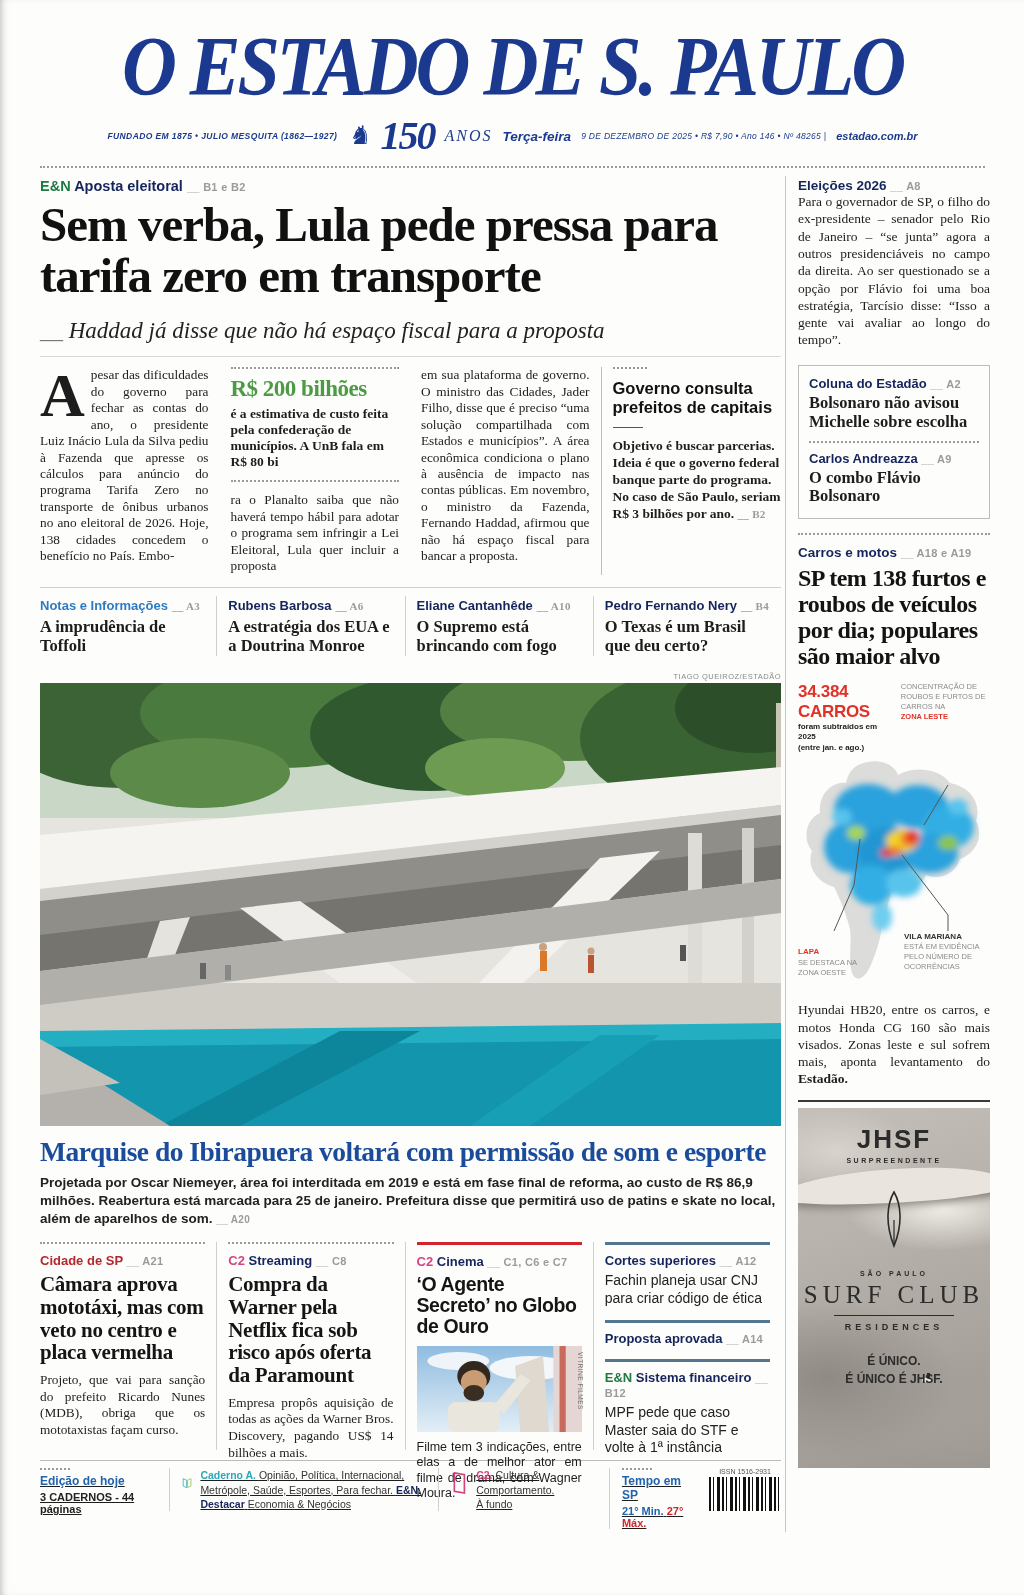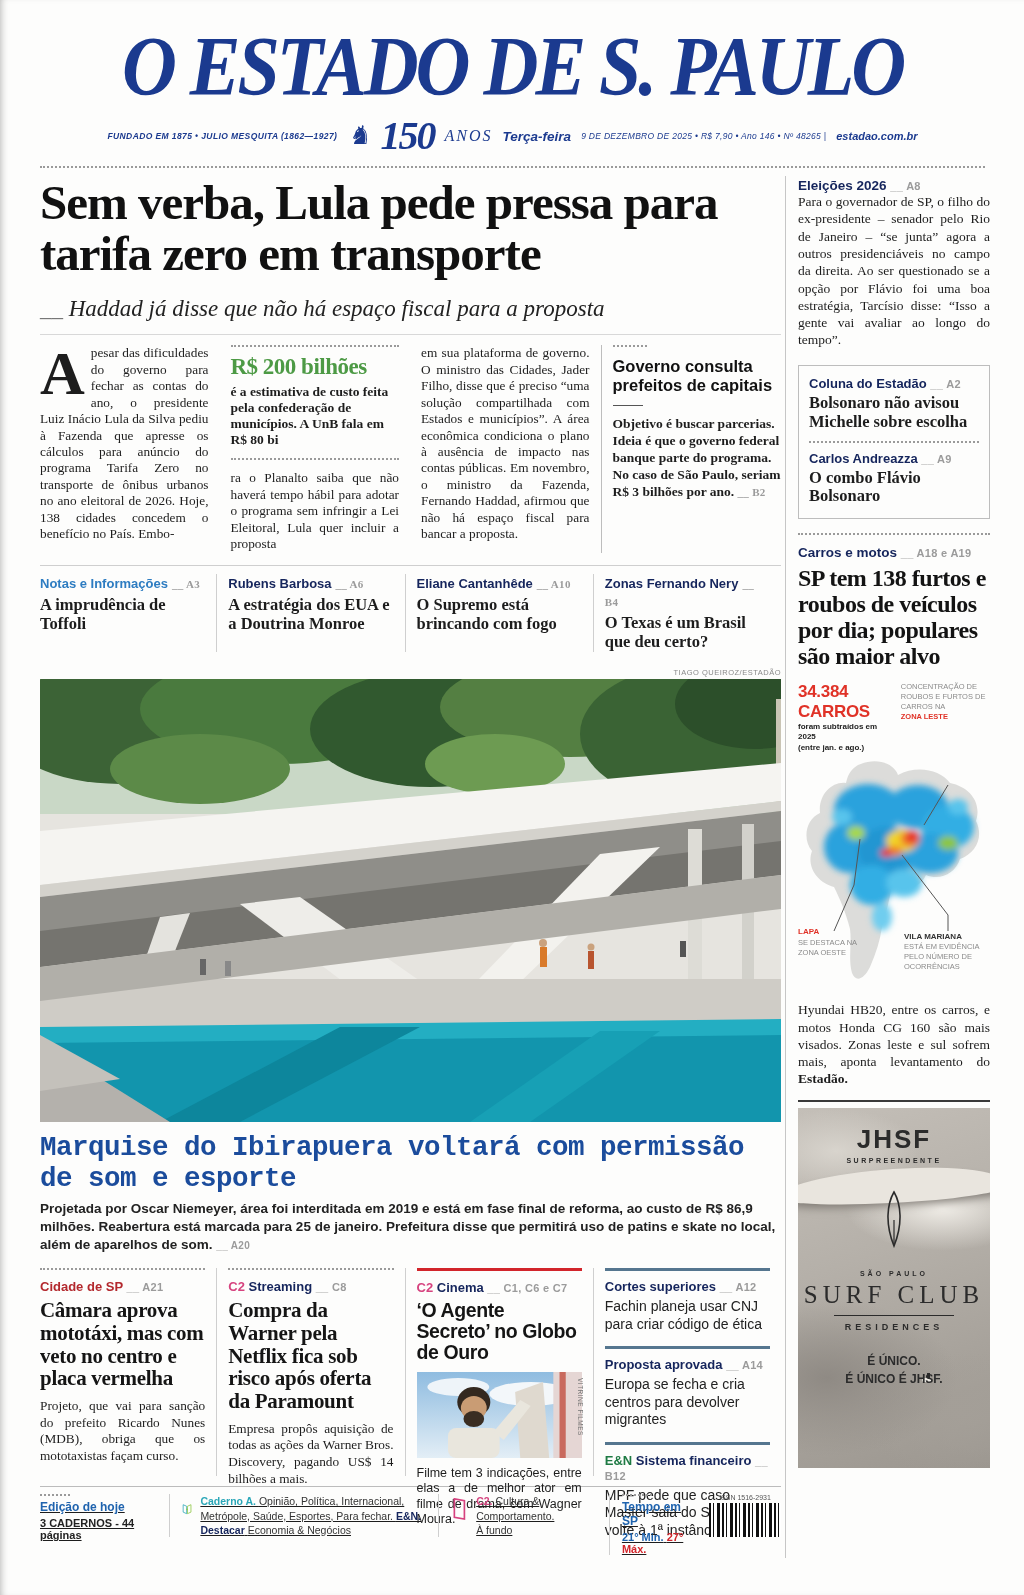--- a/index.html
+++ b/index.html
@@ -51,21 +51,21 @@
   .colitem + .colitem{border-left:1px solid #cfcfcf;}
   .colitem:first-child{padding-left:0;}
   .ck{font-family:"Liberation Sans",sans-serif;font-weight:bold;font-size:13px;color:#15255c;}
   .ck.blue{color:#2d7cc1;}
   .ctitle{font-size:16.5px;font-weight:bold;line-height:1.15;margin-top:4px;color:#1c1c1c;}
   
   .photo-credit{font-family:"Liberation Sans",sans-serif;font-size:7.5px;color:#8a8a8a;text-align:right;
                 letter-spacing:.5px;margin:6px 0 2px;}
   .bigphoto{width:741px;height:443px;display:block;}
   
-  .marq-head{font-family:Liberation Mono, monospace;font-weight:bold;font-size:27.5px;color:#1b4c9c;
+  .marq-head{font-family:Liberation Serif, serif;font-weight:bold;font-size:27.5px;color:#1b4c9c;
              letter-spacing:-.5px;margin:10px 0 6px;}
   .marq-deck{font-family:"Liberation Sans",sans-serif;font-weight:bold;font-size:13.5px;line-height:1.35;color:#222;}
   .marq-deck .k-ref{font-size:10px;}
   
   .bottomrow{display:flex;margin-top:14px;height:208px;}
   .bcol{width:25%;padding:0 11px;}
   .bcol + .bcol{border-left:1px solid #cfcfcf;}
   .bcol:first-child{padding-left:0;}
   .btop-dot{border-top:2px dotted #9a9a9a;margin-bottom:9px;}
   .btop-red{border-top:3px solid #d2252b;margin-bottom:9px;}
@@ -162,20 +162,25 @@
         <span class="anniv-lbl">ANOS</span>
         <span class="day">Terça-feira</span>
         <span class="dinfo">9 DE DEZEMBRO DE 2025 • R$ 7,90 • Ano 146 • Nº 48265 |</span>
         <span class="site">estadao.com.br</span>
       </div>
     </div>
 
     <div class="content">
       <div class="main">
 
+        <div class="kicker-row">
+          <span class="k-brand">E&amp;N</span>
+          <span class="k-navy">Aposta eleitoral</span>
+          <span class="k-ref">__ B1 e B2</span>
+        </div>
         <div class="headline">Sem verba, Lula pede pressa para tarifa zero em transporte</div>
         <div class="subhead">
           <span class="dash">__ </span><span>Haddad já disse que não há espaço fiscal para a proposta</span>
         </div>
 
         <div class="lead-cols">
           <div class="lcol">
             <span class="dropcap">A</span><span>pesar das dificuldades do governo para fechar as contas do ano, o presidente Luiz Inácio Lula da Silva pediu à Fazenda que apresse os cálculos para anúncio do programa Tarifa Zero no transporte de ônibus urbanos no ano eleitoral de 2026. Hoje, 138 cidades concedem o benefício no País. Embo-</span>
           </div>
           <div class="lcol">
@@ -209,21 +214,21 @@
             <span class="ck">Rubens Barbosa</span>
             <span class="k-ref">__ A6</span>
             <div class="ctitle">A estratégia dos EUA e a Doutrina Monroe</div>
           </div>
           <div class="colitem">
             <span class="ck">Eliane Cantanhêde</span>
             <span class="k-ref">__ A10</span>
             <div class="ctitle">O Supremo está brincando com fogo</div>
           </div>
           <div class="colitem">
-            <span class="ck">Zonas Fernando Nery</span>
+            <span class="ck">Pedro Fernando Nery</span>
             <span class="k-ref">__ B4</span>
             <div class="ctitle">O Texas é um Brasil que deu certo?</div>
           </div>
         </div>
 
         <div class="photo-credit">TIAGO QUEIROZ/ESTADÃO</div>
         <svg class="bigphoto" viewBox="0 0 741 443" preserveAspectRatio="none">
           <rect x="0" y="0" width="741" height="443" fill="#e6e4df"></rect>
           <rect x="0" y="0" width="741" height="135" fill="#c9d8c6"></rect>
           <ellipse cx="80" cy="45" rx="120" ry="60" fill="#3c6336"></ellipse>
@@ -323,21 +328,20 @@
             <div class="brief">
               <div class="btop-blue"></div>
               <div class="bk"><span>Cortes superiores</span>
                 <span class="k-ref">__ A12</span></div>
               <div class="brief-text">Fachin planeja usar CNJ para criar código de ética</div>
             </div>
             <div class="brief">
               <div class="btop-blue"></div>
               <div class="bk"><span>Proposta aprovada</span>
                 <span class="k-ref">__ A14</span></div>
-              <div class="brief-text">Europa se fecha e cria centros para devolver migrantes</div>
             </div>
             <div class="brief">
               <div class="btop-blue"></div>
               <div class="bk"><span class="green">E&amp;N</span>
                 <span>Sistema financeiro</span>
                 <span class="k-ref">__ B12</span></div>
               <div class="brief-text">MPF pede que caso Master saia do STF e volte à 1ª instância</div>
             </div>
           </div>
         </div>
@@ -449,21 +453,21 @@
               <ellipse cx="104" cy="86" rx="16" ry="11" fill="#f2d327"></ellipse>
               <ellipse cx="112" cy="84" rx="10" ry="8" fill="#f0832a"></ellipse>
               <ellipse cx="114" cy="82" rx="7" ry="6" fill="#e8342a"></ellipse>
               <ellipse cx="96" cy="96" rx="9" ry="5" fill="#f0832a"></ellipse>
               <ellipse cx="88" cy="98" rx="6" ry="4" fill="#e8342a"></ellipse>
             </g>
             <path d="M150 30 L126 70" stroke="#555" stroke-width="1" fill="none"></path>
             <path d="M104 100 L150 160 L150 176" stroke="#555" stroke-width="1" fill="none"></path>
             <path d="M36 176 L56 130 L62 84" stroke="#555" stroke-width="1" fill="none"></path>
           </svg>
-          <div class="maplabel" style="left:0;bottom:36px;width:62px;">
+          <div class="maplabel" style="left:0;bottom:16px;width:62px;">
             <span class="red">LAPA</span><br>
             <span>SE DESTACA NA ZONA OESTE</span>
           </div>
           <div class="maplabel" style="right:0;bottom:22px;width:86px;">
             <span class="dark">VILA MARIANA</span><br>
             <span>ESTÁ EM EVIDÊNCIA PELO NÚMERO DE OCORRÊNCIAS</span>
           </div>
         </div>
         <div class="sb-body" style="margin-top:8px;">
           <span>Hyundai HB20, entre os carros, e motos Honda CG 160 são mais visados. Zonas leste e sul sofrem mais, aponta levantamento do </span><span class="estadao">Estadão.</span>

